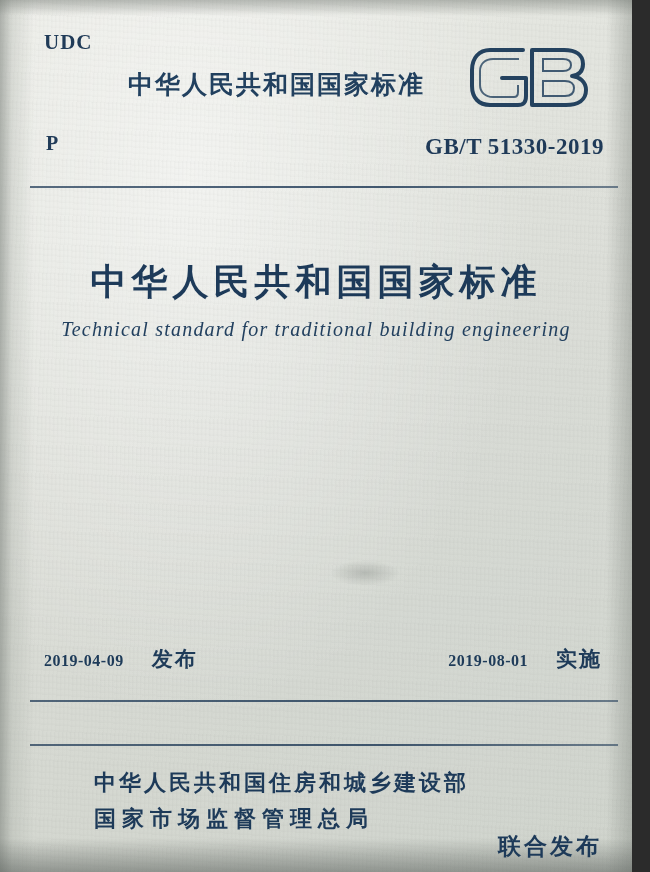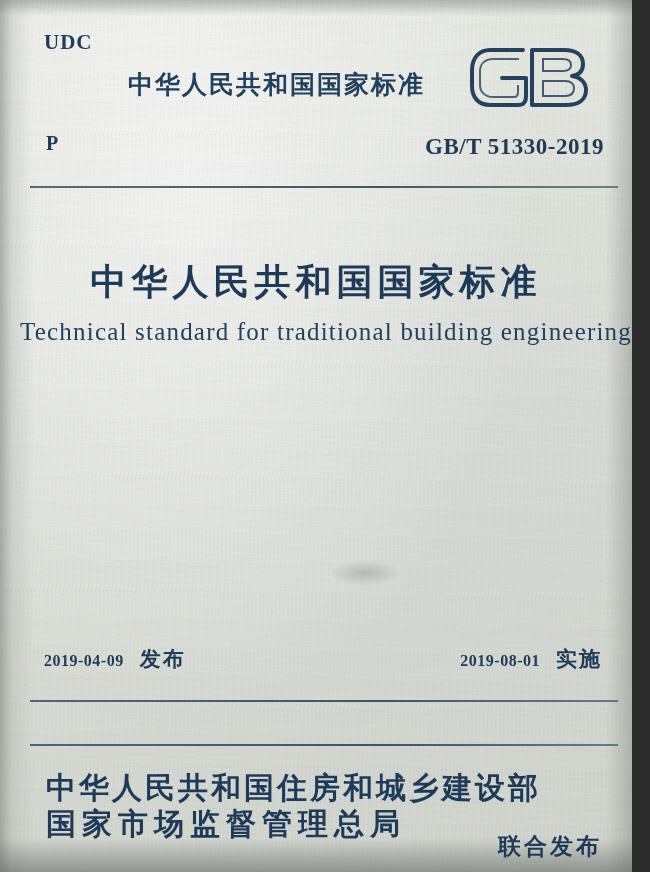--- a/index.html
+++ b/index.html
@@ -158,25 +158,26 @@
     font-family: "DejaVu Sans", sans-serif;
     font-weight: bold;
     font-size: 36px;
     letter-spacing: 5px;
     color: #1d3a59;
   }
   #title-en {
     position: absolute;
     left: 0; right: 0;
     top: 318px;
-    text-align: right;
-    font-family: "Liberation Serif", serif;
-    font-size: 25px;
+    text-align: center;
+    font-family: "Liberation Serif", serif;
+    font-size: 20px;
     letter-spacing: 1.2px;
     color: #22405f;
+    font-style: italic;
   }
 
   
   #date-row {
     position: absolute;
     left: 40px;
     right: 24px;
     top: 645px;
     height: 34px;
   }
@@ -190,39 +191,40 @@
   #date-issue { left: 4px; top: 0; }
   #date-effect { right: 6px; top: 0; }
   .date-num {
     font-size: 16px;
     letter-spacing: 0.5px;
   }
   .date-word {
     font-family: "DejaVu Sans", sans-serif;
     font-size: 21px;
     font-weight: bold;
-    margin-left: 16px;
+    margin-left: 28px;
     letter-spacing: 2px;
   }
 
   
   #publishers {
     position: absolute;
     left: 44px;
     right: 26px;
     top: 768px;
     height: 80px;
   }
   .pub-line {
     font-family: Liberation Sans, sans-serif;
     font-weight: bold;
-    font-size: 30px;
+    font-size: 22px;
     color: #1d3a59;
     letter-spacing: 3px;
     white-space: nowrap;
+    margin-left: 48px;
   }
   #pub1 { position: absolute; left: 2px; top: 0px; }
   #pub2 { position: absolute; left: 2px; top: 36px; letter-spacing: 6px; }
   #pub-joint {
     position: absolute;
     right: 4px;
     top: 22px;
     font-family: "DejaVu Sans", sans-serif;
     font-weight: bold;
     font-size: 23px;

